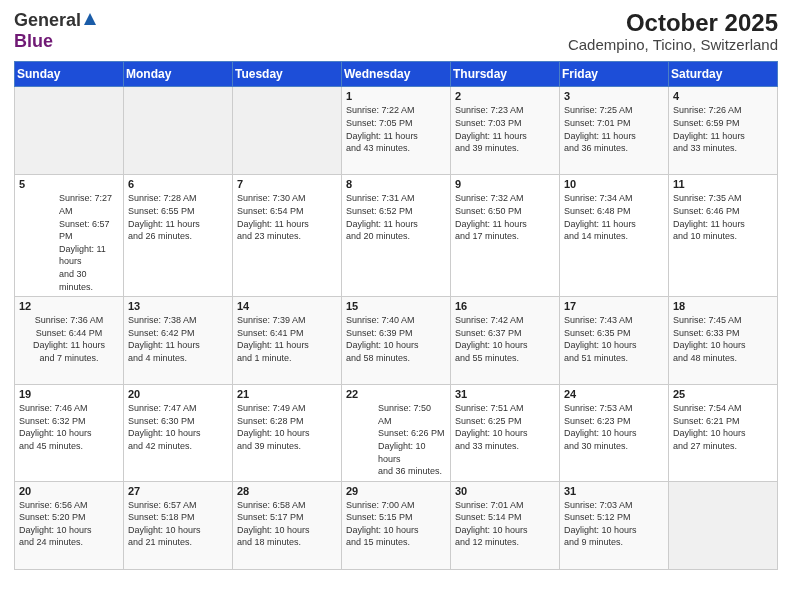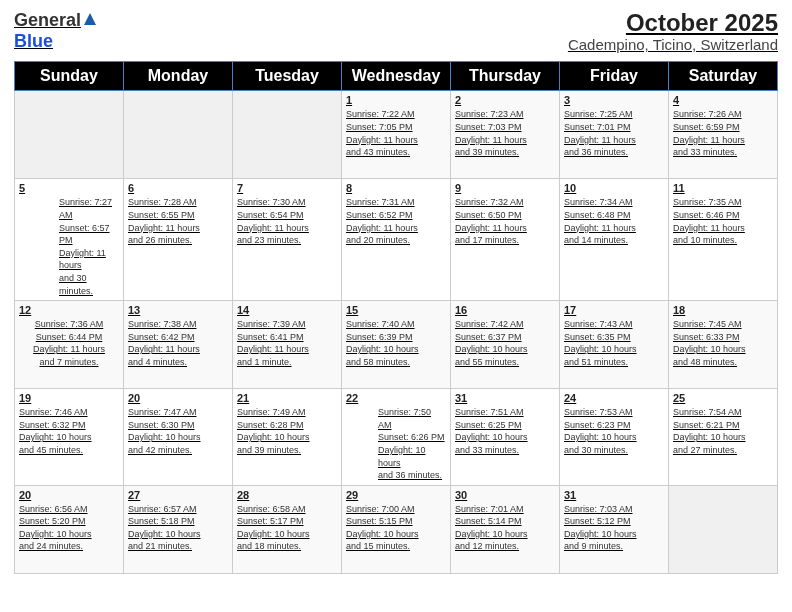--- a/index.html
+++ b/index.html
@@ -9,21 +9,20 @@
       width: 792px;
       height: 612px;
       overflow: hidden;
     }
     .page {
       width: 792px;
       height: 460px;
       padding: 10px 14px 10px 14px;
       display: flex;
       flex-direction: column;
-      text-decoration: underline;
     }
     .header {
       display: flex;
       justify-content: space-between;
       align-items: flex-start;
       margin-bottom: 8px;
     }
     .logo {
       display: flex;
       flex-direction: column;
@@ -47,25 +46,25 @@
       color: #444;
     }
     .calendar {
       flex: 1;
       border: 1px solid #bbb;
       border-collapse: collapse;
       width: 100%;
       table-layout: fixed;
     }
     .calendar thead tr th {
-      background: #000000;
+      background: #1d4ed8;
       color: #fff;
-      font-size: 16px;
+      font-size: 12px;
       font-weight: bold;
-      text-align: center;
+      text-align: left;
       padding: 5px 2px;
       border: 1px solid #4a7fc5;
     }
     .calendar tbody tr td {
       vertical-align: top;
       border: 1px solid #ccc;
       padding: 3px 4px;
       font-size: 9.5px;
       color: #333;
       height: 88px;
@@ -101,21 +100,21 @@
     <div class="logo">
       <div class="logo-row">
         <span style="font-size:18px;font-weight:bold;color:#333;">General</span>
         <span style="display:inline-block;margin-left:2px;margin-right:1px;">
           <svg width="14" height="14" viewBox="0 0 14 14">
               <polygon points="7,1 13,13 1,13" fill="#1a5ca8"></polygon>
             </svg>
         </span>
       </div>
       <div>
-        <span style="font-size:18px;font-weight:bold;color:#1d4ed8;">Blue</span>
+        <span style="font-size:18px;font-weight:bold;color:#701a75;">Blue</span>
       </div>
     </div>
     <div class="title-block">
       <div class="month-title">October 2025</div>
       <div class="subtitle">Cadempino, Ticino, Switzerland</div>
     </div>
   </div>
 
   <table class="calendar">
     <thead>

